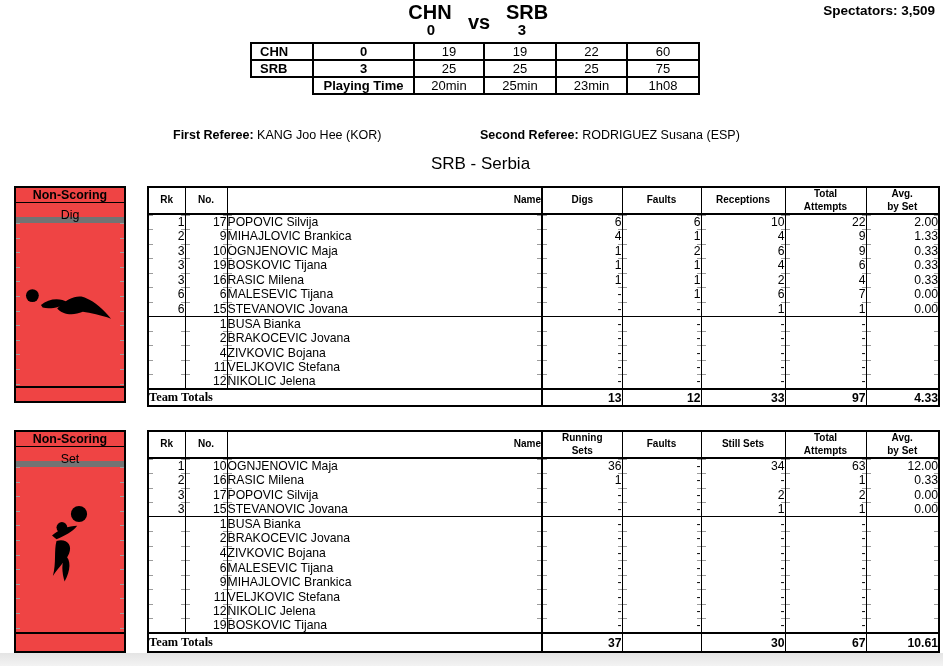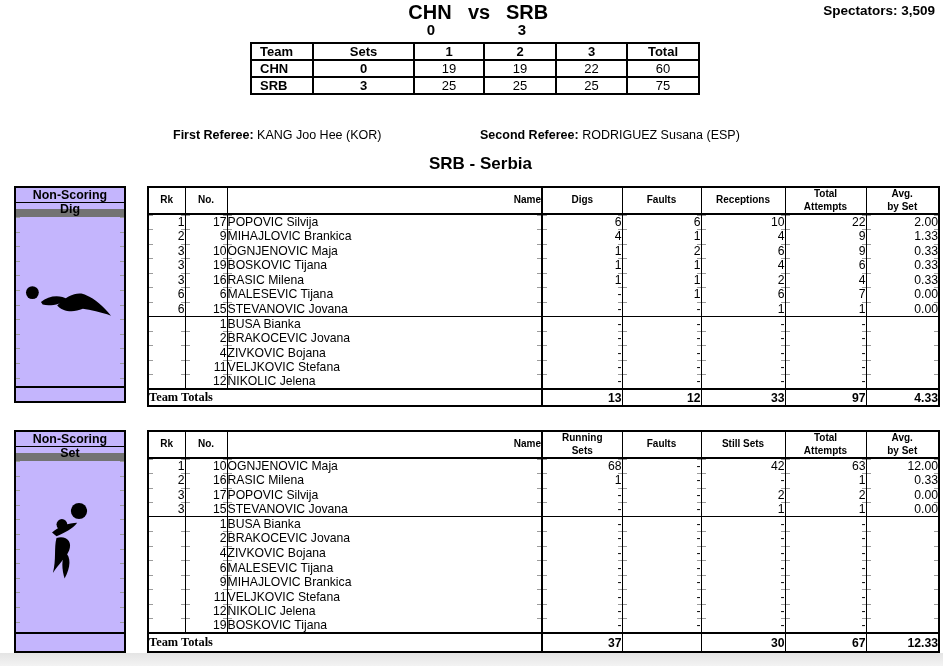--- a/index.html
+++ b/index.html
@@ -29,30 +29,30 @@
   }
   .score-table th { font-weight:bold; }
   .score-table .ta-l { text-align:left; padding-left:8px; }
   .score-table td.blank { border:none; }
 
   
   .ref-line { position:absolute; top:128px; font-size:12.5px; white-space:nowrap; }
   .ref-line .lab { font-weight:bold; }
 
   .team-title { position:absolute; top:154px; left:0; width:100%; text-align:center;
-    font-size:17px; font-weight:bold; padding-left:18px; }
+    font-size:17px; font-weight:normal; padding-left:18px; }
 
   
   .stats-section { position:absolute; left:0; width:943px; }
   .side-box {
     position:absolute; left:14px; top:0; width:112px;
-    border:2px solid #000; background:#c4b5fd; display:flex; flex-direction:column;
+    border:2px solid #000; background:#ef4444; display:flex; flex-direction:column;
   }
   .side-title { height:15px; line-height:14px; text-align:center; font-weight:bold; font-size:12.4px; border-bottom:1px solid #000; }
-  .side-sub   { height:14px; line-height:13px; text-align:center; font-weight:bold; font-size:12.4px; border-bottom:8px solid #737373; }
+  .side-sub   { height:14px; line-height:13px; text-align:center; font-weight:normal; font-size:12.4px; border-bottom:6px solid #737373;margin-top:6px; }
   .side-icon  { flex:1; position:relative; display:flex; align-items:center; justify-content:center; }
   .side-foot  { border-top:2px solid #000; }
   .foot-s1 { height:15px; } .foot-s2 { height:19px; }
   .tick-l, .tick-r {
     position:absolute; top:0; bottom:0; width:4px;
     background-image:repeating-linear-gradient(to bottom, #9c9c9c 0, #9c9c9c 1px, transparent 1px, transparent 14.6px);
   }
   .tick-l { left:0; } .tick-r { right:0; }
 
   .stats-table {
@@ -94,61 +94,61 @@
 
   svg { display:block; }
 </style>
 </head>
 <body>
 
 <div class="page">
 
   <div class="abs" style="left:0;top:0;width:100%;height:40px;">
     <span class="title-span t1" style="left:430px;">CHN</span>
-    <span class="title-span t1" style="left:479px;">vs</span>
+    <span class="title-span t1" style="left:479px;margin-top:10px;">vs</span>
     <span class="title-span t1" style="left:527px;">SRB</span>
     <span class="title-span t2" style="left:431px;">0</span>
     <span class="title-span t2" style="left:522px;">3</span>
   </div>
 
   <div class="spectators">Spectators: 3,509</div>
 
   <table class="score-table">
     <colgroup>
         <col style="width:62px">
         <col style="width:101px">
         <col style="width:70px">
         <col style="width:72px">
         <col style="width:71px">
         <col style="width:72px">
       </colgroup>
     <tbody>
-        <tr>
-      <th class="ta-l">Team</th>
-      <th>Sets</th>
-      <th>1</th>
-      <th>2</th>
-      <th>3</th>
-      <th>Total</th>
-    </tr>
     <tr>
       <td class="ta-l b">CHN</td>
       <td class="b">0</td>
       <td>19</td>
       <td>19</td>
       <td>22</td>
       <td>60</td>
     </tr>
     <tr>
       <td class="ta-l b">SRB</td>
       <td class="b">3</td>
       <td>25</td>
       <td>25</td>
       <td>25</td>
       <td>75</td>
+    </tr>
+    <tr>
+      <td class="blank"></td>
+      <td class="b">Playing Time</td>
+      <td>20min</td>
+      <td>25min</td>
+      <td>23min</td>
+      <td>1h08</td>
     </tr>
   </tbody>
     </table>
 
   <div class="ref-line" style="left:480px;">
     <span class="lab">Second Referee:</span>
     <span>RODRIGUEZ Susana (ESP)</span>
   </div>
   <div class="ref-line" style="left:173px;">
     <span class="lab">First Referee:</span>
@@ -375,23 +375,23 @@
 Attempts</th>
           <th>Avg.
 by Set</th>
         </tr>
       </thead>
       <tbody class="ranked">
           <tr>
             <td class="c0">1</td>
             <td class="c1">10</td>
             <td class="c2">OGNJENOVIC Maja</td>
-            <td class="c3">68</td>
-            <td class="c4">-</td>
-            <td class="c5">42</td>
+            <td class="c3">36</td>
+            <td class="c4">-</td>
+            <td class="c5">34</td>
             <td class="c6">63</td>
             <td class="c7">12.00</td>
           </tr>
           <tr>
             <td class="c0">2</td>
             <td class="c1">16</td>
             <td class="c2">RASIC Milena</td>
             <td class="c3">1</td>
             <td class="c4">-</td>
             <td class="c5">-</td>
@@ -501,20 +501,20 @@
             <td class="c7"></td>
           </tr>
         </tbody>
       <tfoot>
         <tr class="foot-row-s2">
           <td class="tlabel" colspan="3">Team Totals</td>
           <td class="c3">37</td>
           <td class="c4"></td>
           <td class="c5">30</td>
           <td class="c6">67</td>
-          <td class="c7">12.33</td>
+          <td class="c7">10.61</td>
         </tr>
       </tfoot>
     </table>
   </section>
 
   <div class="page-edge"></div>
 </div>
 
 </body></html>

